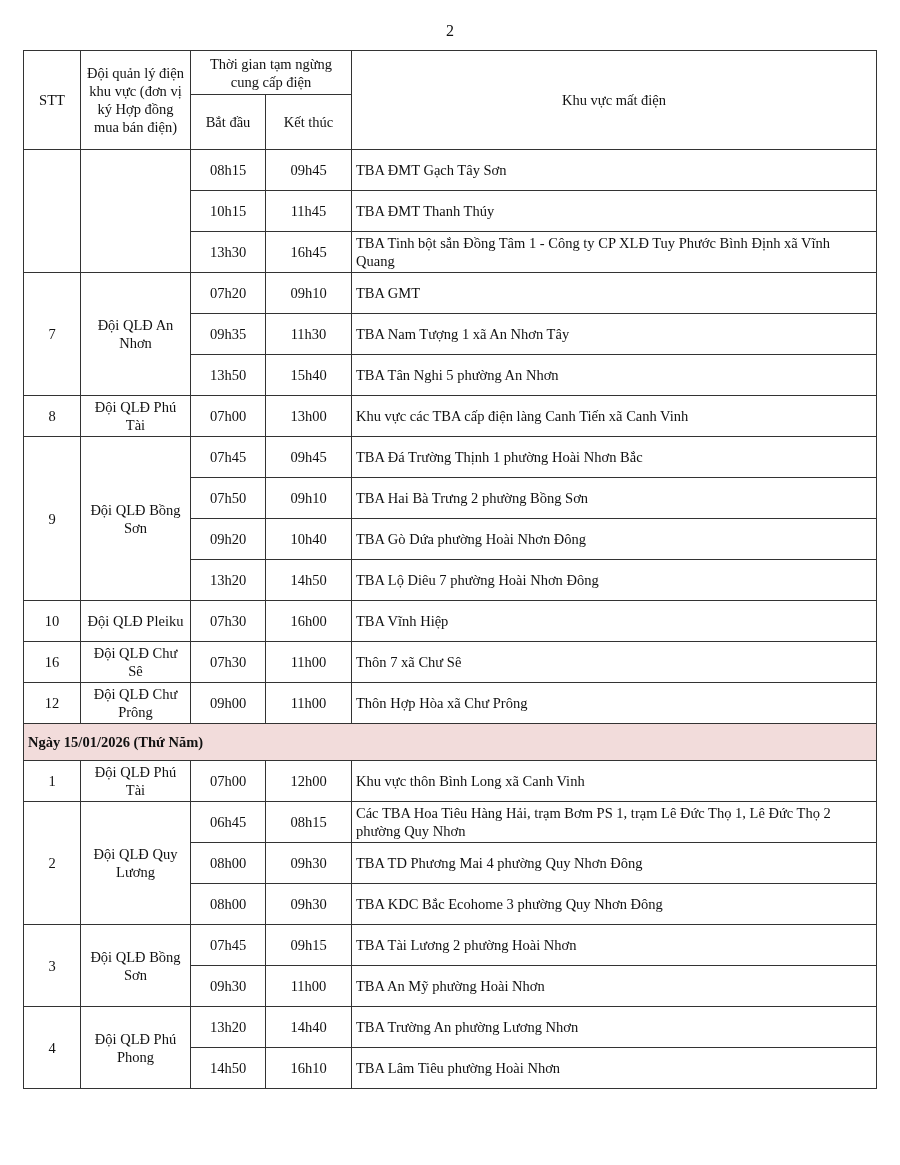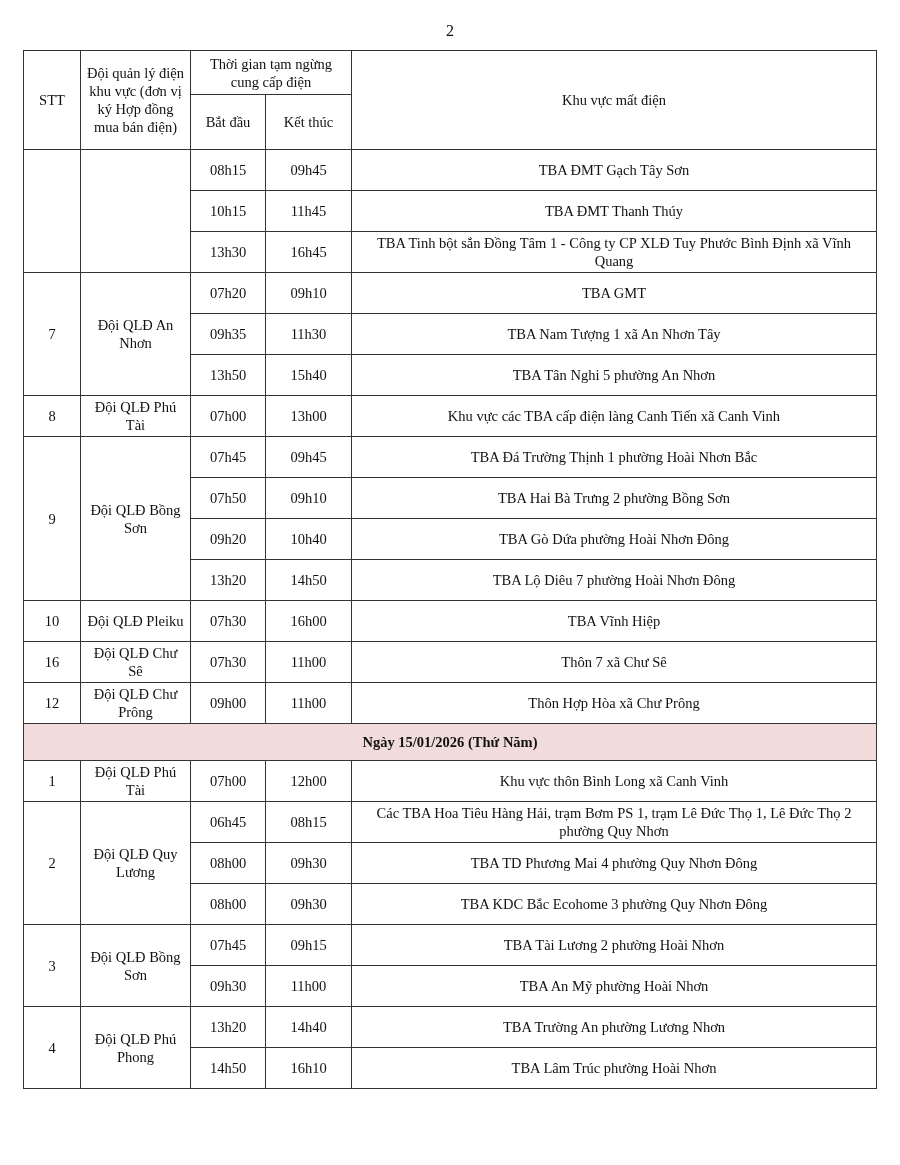--- a/index.html
+++ b/index.html
@@ -2,23 +2,23 @@
 <html><head>
   <meta charset="utf-8">
   <style>
     html, body { margin: 0; padding: 0; background: #ffffff; }
     body { width: 900px; height: 1165px; position: relative; font-family: "Liberation Serif", serif; color: #111; }
     .page-number { position: absolute; top: 22px; left: 0; width: 900px; text-align: center; font-size: 16px; }
     table.schedule { position: absolute; top: 50px; left: 23px; width: 853px; border-collapse: collapse; table-layout: fixed; font-size: 14.5px; }
     table.schedule td, table.schedule th { border: 1px solid #333; padding: 0 4px; vertical-align: middle; line-height: 18px; }
     table.schedule th { font-weight: normal; text-align: center; }
     .c { text-align: center; }
-    .l { text-align: center; }
+    .l { text-align: left; }
     tr.r { height: 41px; }
-    tr.day-row td { background: #f2dcdb; font-weight: bold; text-align: center; height: 36px; }
+    tr.day-row td { background: #f2dcdb; font-weight: bold; text-align: left; height: 36px; }
     col.c-stt { width: 57px; } col.c-team { width: 110px; } col.c-start { width: 75px; } col.c-end { width: 86px; } col.c-area { width: 525px; }
   </style>
 </head>
 <body>
 
 <div class="page-number">2</div>
 
 <table class="schedule">
   <colgroup>
       <col class="c-stt">
@@ -175,16 +175,16 @@
     <tr class="r">
       <td rowspan="2" class="c">4</td>
       <td rowspan="2" class="c">Đội QLĐ Phú Phong</td>
       <td class="c">13h20</td>
       <td class="c">14h40</td>
       <td class="l">TBA Trường An phường Lương Nhơn</td>
     </tr>
     <tr class="r">
       <td class="c">14h50</td>
       <td class="c">16h10</td>
-      <td class="l">TBA Lâm Trúc phường Hoài Nhơn</td>
+      <td class="l">TBA Lâm Tiêu phường Hoài Nhơn</td>
     </tr>
   </tbody>
 </table>
 
 </body></html>

